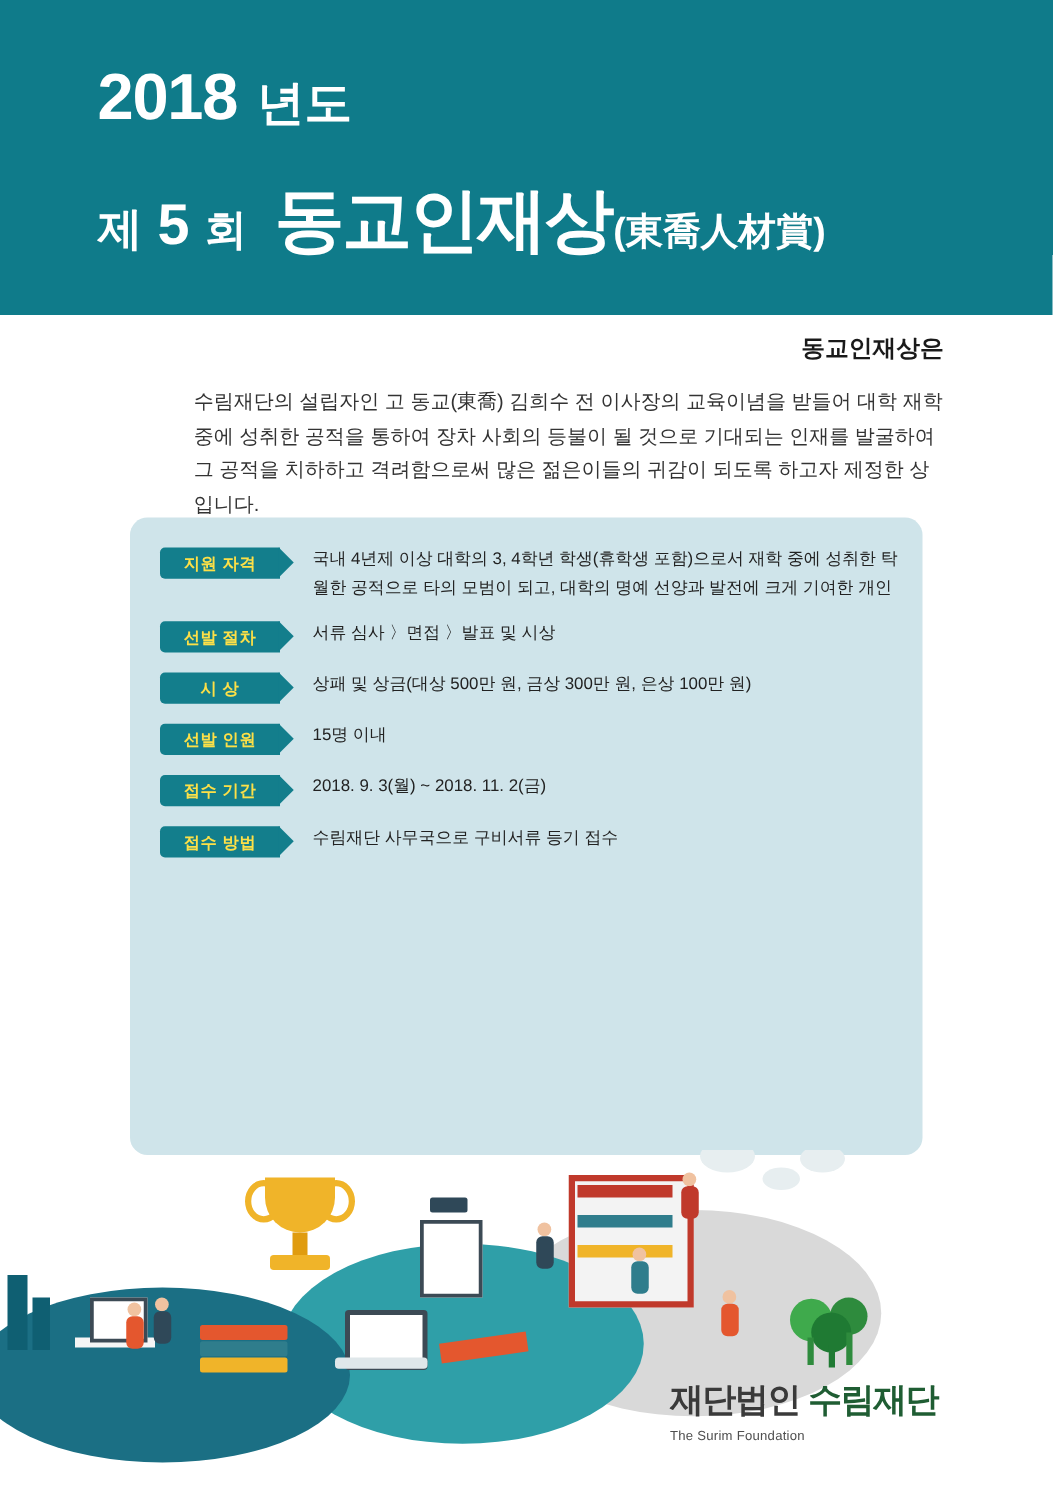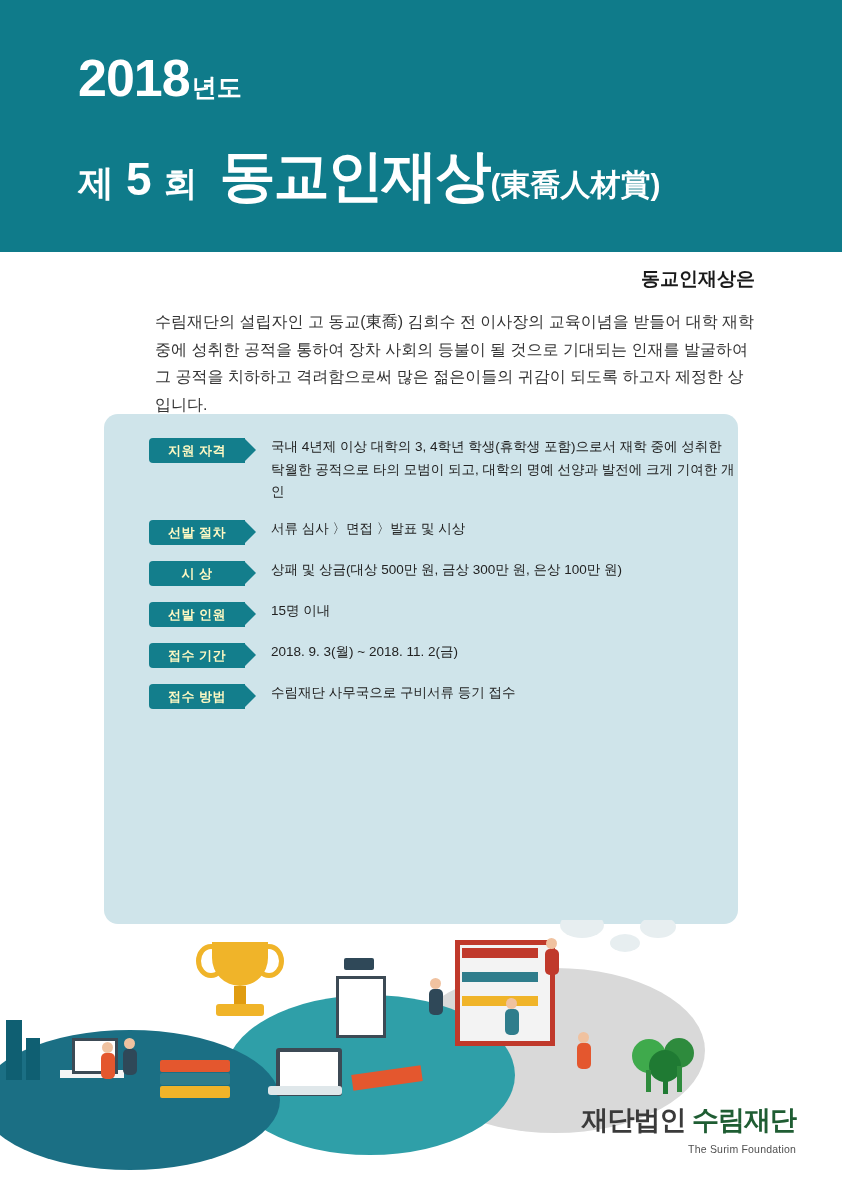--- a/index.html
+++ b/index.html
@@ -29,24 +29,24 @@
     color: #ffffff;
     white-space: nowrap;
   }
   .header .year-num {
     font-size: 52px;
     font-weight: bold;
     letter-spacing: -1px;
     vertical-align: baseline;
   }
   .header .year-suffix {
-    font-size: 25px;
+    font-size: 38px;
     font-weight: bold;
     vertical-align: baseline;
-    margin-left: 2px;
+    margin-left: 16px;
   }
   .header .title-line {
     margin-top: 30px;
     color: #ffffff;
     white-space: nowrap;
     display: flex;
     align-items: baseline;
   }
   .header .ord-pre {
     font-size: 36px;
@@ -113,29 +113,28 @@
     margin-bottom: 14px;
     padding-left: 24px;
   }
   .tag {
     position: relative;
     flex: 0 0 auto;
     width: 96px;
     height: 25px;
     background: #137e8c;
     border-radius: 4px 0 0 4px;
-    color: #fef9c3;
+    color: #fde047;
     font-size: 13px;
     font-weight: bold;
     display: flex;
     align-items: center;
     justify-content: center;
     letter-spacing: 0.5px;
     margin-top: 2px;
-    margin-left: 21px;
   }
   .tag::after {
     content: "";
     position: absolute;
     right: -11px;
     top: 0;
     width: 0;
     height: 0;
     border-top: 12.5px solid transparent;
     border-bottom: 12.5px solid transparent;
@@ -236,21 +235,21 @@
   .monitor {
     position: absolute; left: 72px; top: 118px; width: 40px; height: 30px;
     background: #ffffff; border: 3px solid #3c4a55;
   }
 
   
   .logo {
     position: absolute;
     right: 46px;
     bottom: 36px;
-    text-align: right;
+    text-align: left;
     width: 260px;
   }
   .logo .trees {
     display: block;
     margin: 0 auto 6px auto;
   }
   .logo .name {
     font-size: 27px;
     font-weight: bold;
     color: #1f5d33;

